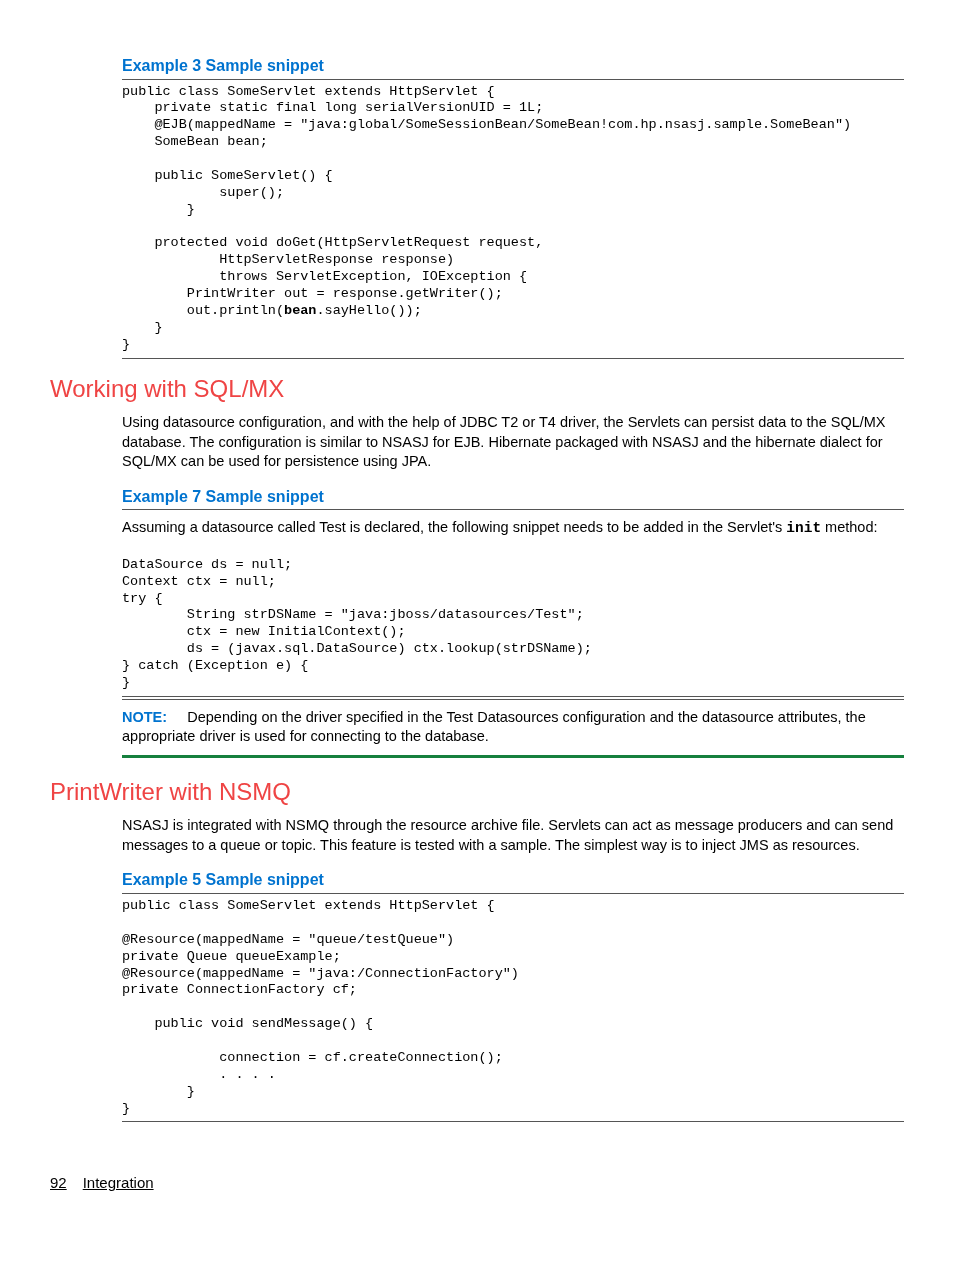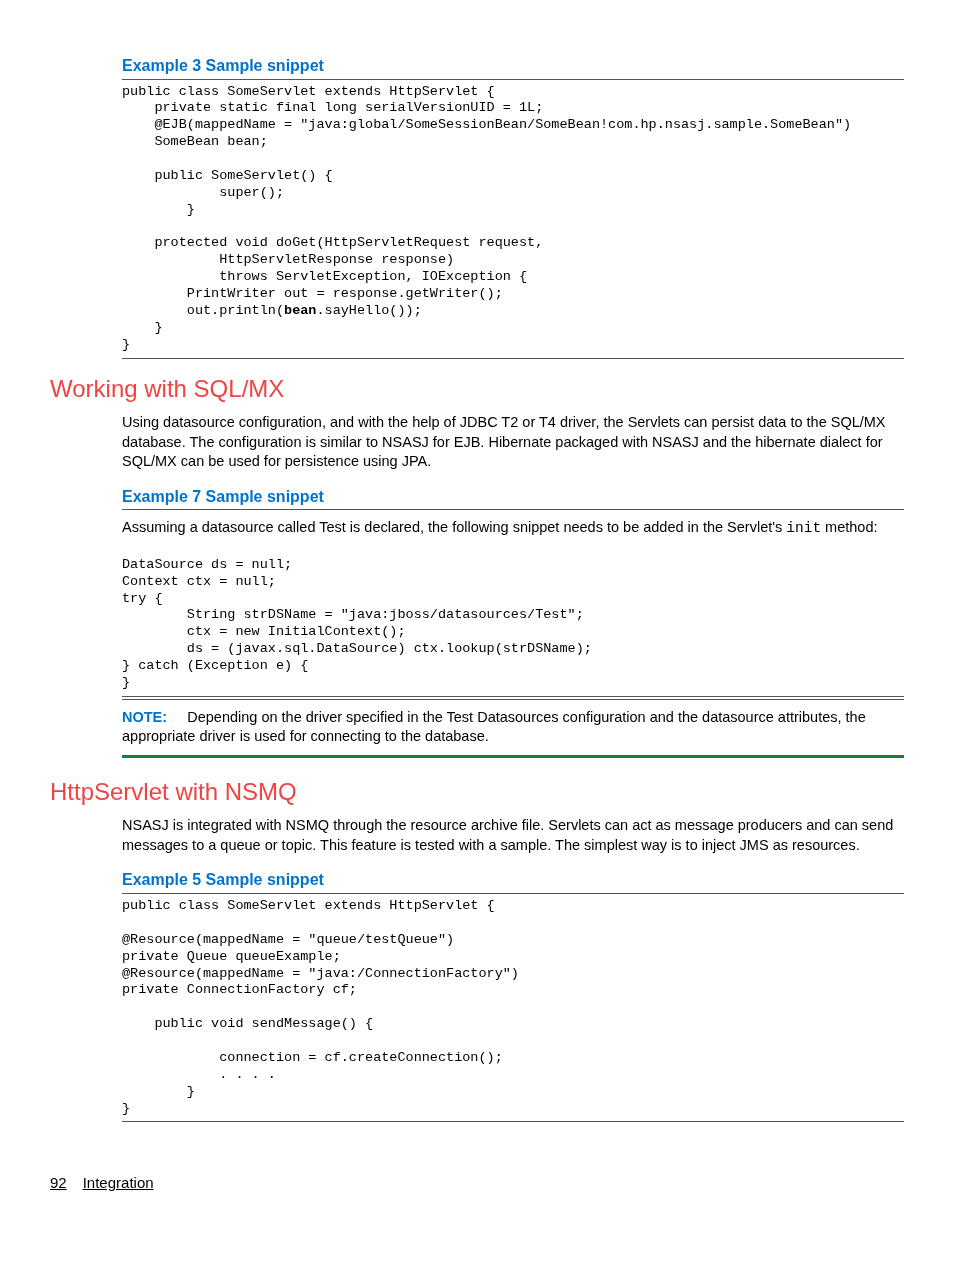--- a/index.html
+++ b/index.html
@@ -45,20 +45,21 @@
     border-bottom: 3px solid #15803d;
     padding: 8px 0;
     margin: 0 0 18px 0;
   }
   .note-label {
     color: #0073cf;
     font-weight: bold;
   }
   .inline-code {
     font-family: "Courier New", monospace;
+    font-weight: bold;
   }
   .bold-code { font-weight: bold; }
   .footer {
     font-size: 15px;
     margin-top: 51px;
     text-decoration: underline;
   }
   .page-num { margin-right: 16px; }
 </style>
 </head>
@@ -105,21 +106,21 @@
         ds = (javax.sql.DataSource) ctx.lookup(strDSName);
 } catch (Exception e) {
 }</div>
 
 <div class="note-block" style="margin-left:72px;">
   <span class="note-label">NOTE:</span>
   <span>&nbsp;&nbsp;&nbsp;</span>
   <span>Depending on the driver specified in the Test Datasources configuration and the datasource attributes, the appropriate driver is used for connecting to the database.</span>
 </div>
 
-<h2 class="section-heading">HttpServlet with NSMQ</h2>
+<h2 class="section-heading">PrintWriter with NSMQ</h2>
 <div class="indented">
   <p class="body-text">NSASJ is integrated with NSMQ through the resource archive file. Servlets can act as message producers and can send messages to a queue or topic. This feature is tested with a sample. The simplest way is to inject JMS as resources.</p>
 
   <div class="example-heading">Example 5 Sample snippet</div>
   <div class="code-block">public class SomeServlet extends HttpServlet {
 
 @Resource(mappedName = "queue/testQueue")
 private Queue queueExample;
 @Resource(mappedName = "java:/ConnectionFactory")
 private ConnectionFactory cf;

